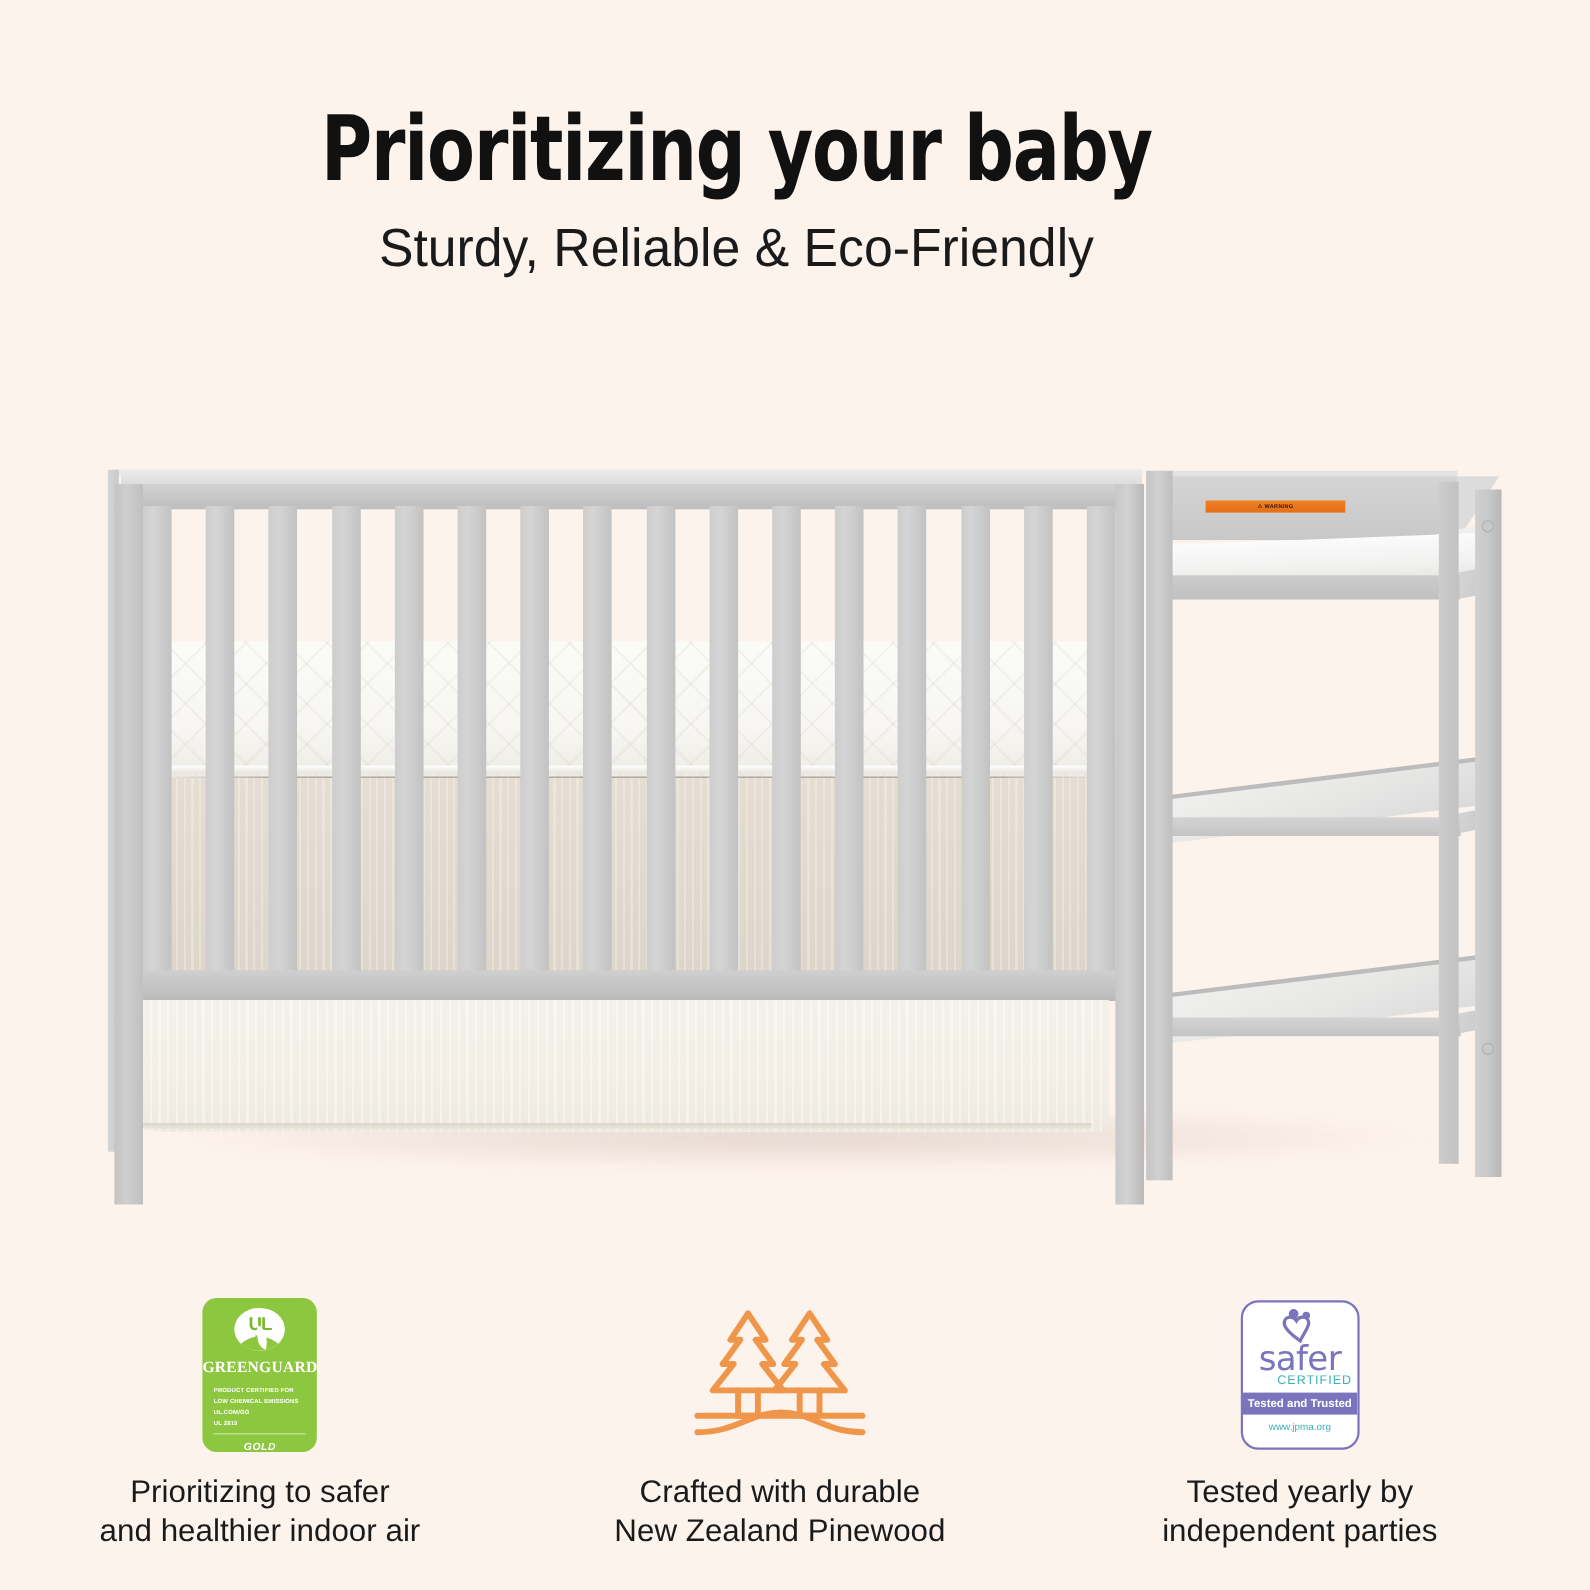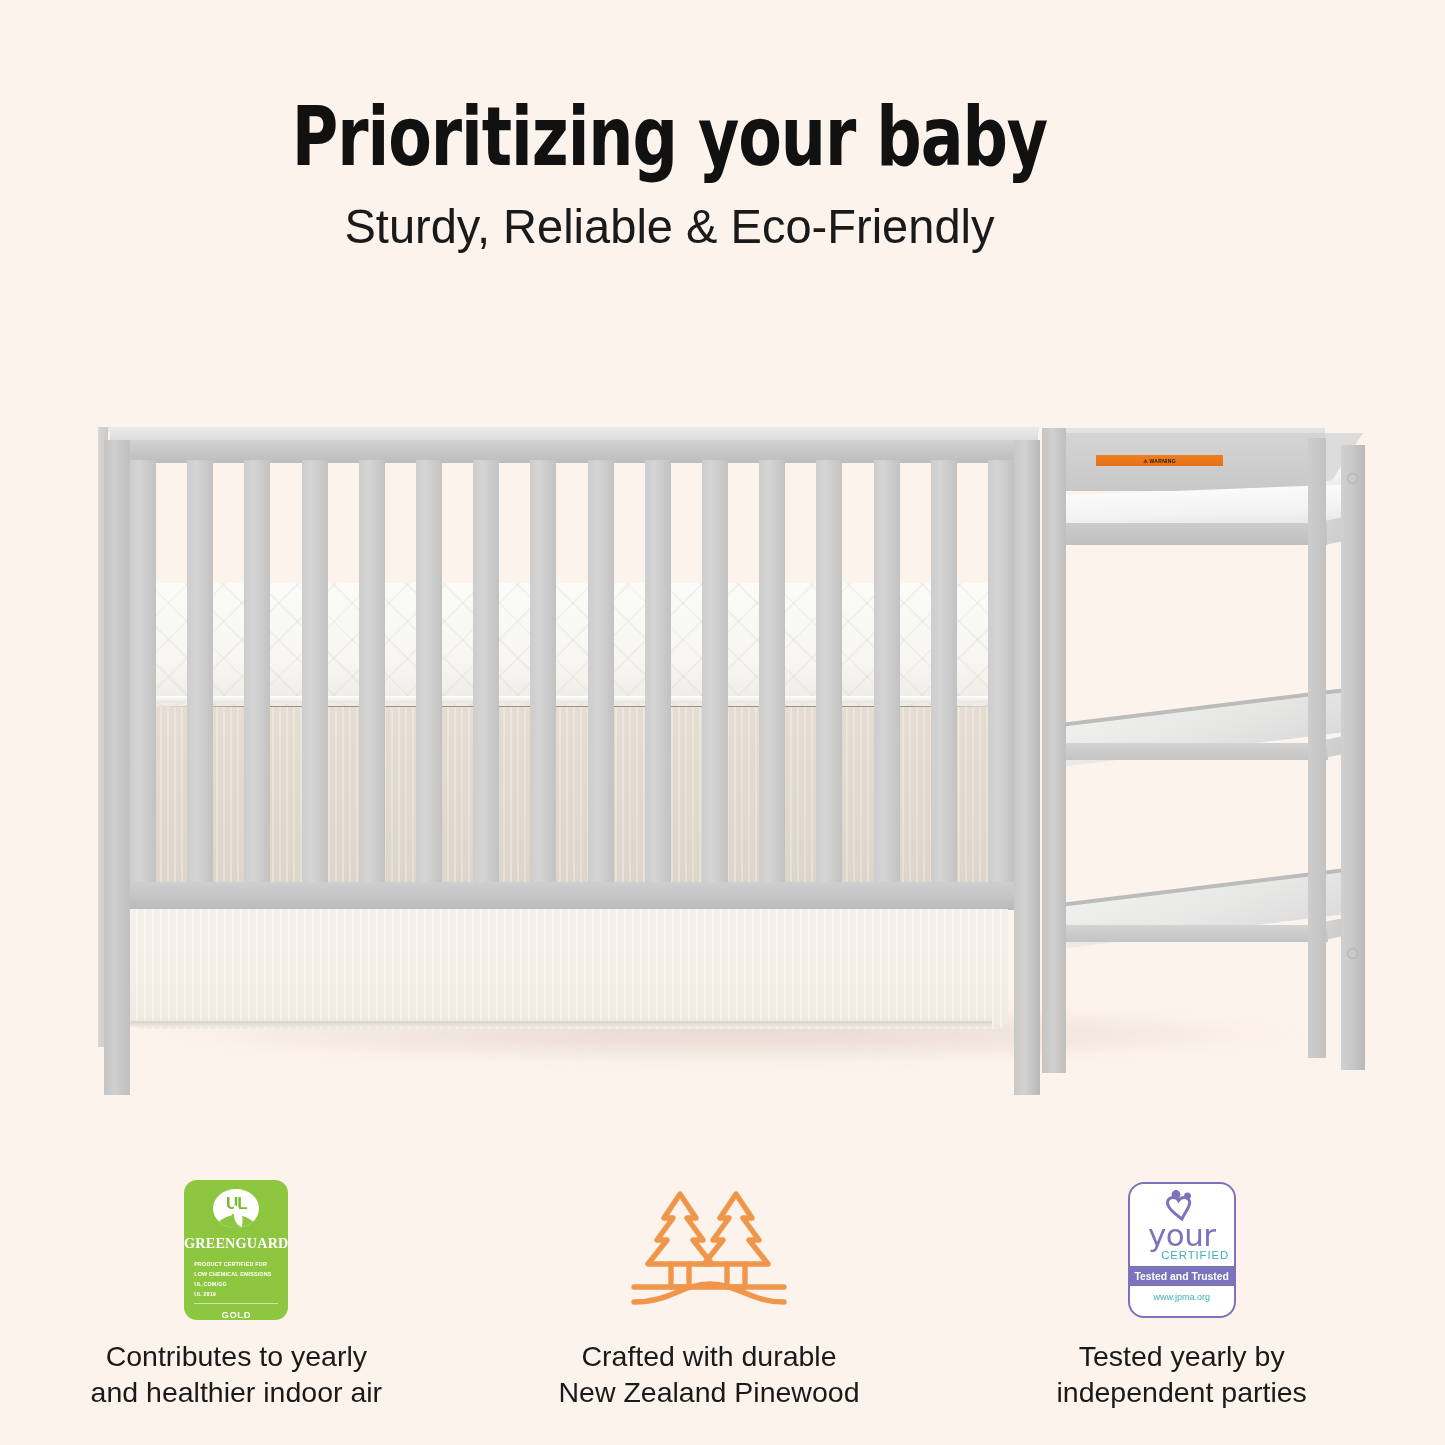--- a/index.html
+++ b/index.html
@@ -532,20 +532,21 @@
     height: 1px;
     background: rgba(255,255,255,.55);
   }
   .gg-gold {
     margin-top: 5px;
     font-size: 9.4px;
     font-weight: 700;
     color: #ffffff;
     letter-spacing: .6px;
     font-family: "Liberation Sans", sans-serif;
+    font-style: italic;
   }
 
   
   .tree-icon { width: 170px; height: 132px; }
 
   
   .jpma {
     width: 108px;
     height: 136px;
     border: 2.6px solid #7b74bd;
@@ -709,21 +710,21 @@
           <div>PRODUCT CERTIFIED FOR</div>
           <div>LOW CHEMICAL EMISSIONS</div>
           <div>UL.COM/GG</div>
           <div>UL 2819</div>
         </div>
         <div class="gg-div"></div>
         <div class="gg-gold">GOLD</div>
       </div>
     </div>
     <div class="feature-caption">
-      <span>Contributes to yearly</span>
+      <span>Prioritizing to safer</span>
       <span>and healthier indoor air</span>
     </div>
   </div>
 
   <div class="feature">
     <div class="feature-badge">
       <svg class="tree-icon" viewBox="0 0 170 132">
         <g fill="none" stroke="#f0964a" stroke-width="5.4" stroke-linejoin="round" stroke-linecap="round">
           <path d="M56 10 L40 34 L49 34 L33 56 L43 56 L24 80 L88 80 L69 56 L79 56 L63 34 L72 34 Z"></path>
           <path d="M112 10 L96 34 L105 34 L89 56 L99 56 L80 80 L144 80 L125 56 L135 56 L119 34 L128 34 Z"></path>
@@ -743,21 +744,21 @@
   <div class="feature">
     <div class="feature-badge">
       <div class="jpma">
         <div class="jpma-mark">
           <svg viewBox="0 0 42 32" width="42" height="32">
             <circle cx="15" cy="5.5" r="4.4" fill="#7b74bd"></circle>
             <circle cx="26.5" cy="7" r="3.4" fill="#7b74bd"></circle>
             <path d="M21 30 C11 23 6.5 18 6.5 13.8 C6.5 10.6 9 8.4 12 8.4 C14.6 8.4 16.6 9.9 17.6 11.6 C18.6 9.9 20.6 8.4 23.2 8.4 C26.2 8.4 28.7 10.6 28.7 13.8 C28.7 18 24.2 23 21 30 Z" fill="none" stroke="#7b74bd" stroke-width="3"></path>
           </svg>
         </div>
-        <div class="jpma-word">your</div>
+        <div class="jpma-word">safer</div>
         <div class="jpma-cert">CERTIFIED</div>
         <div class="jpma-bar">Tested and Trusted</div>
         <div class="jpma-url">www.jpma.org</div>
       </div>
     </div>
     <div class="feature-caption">
       <span>Tested yearly by</span>
       <span>independent parties</span>
     </div>
   </div>

